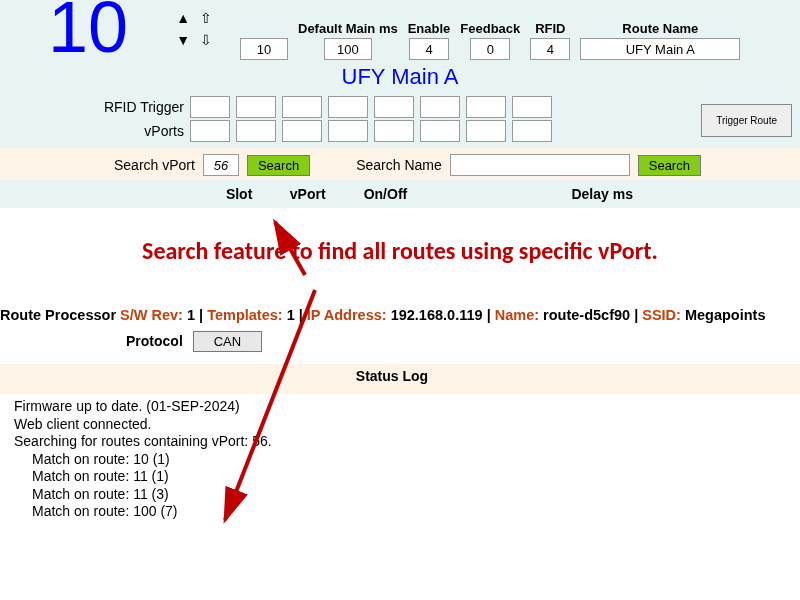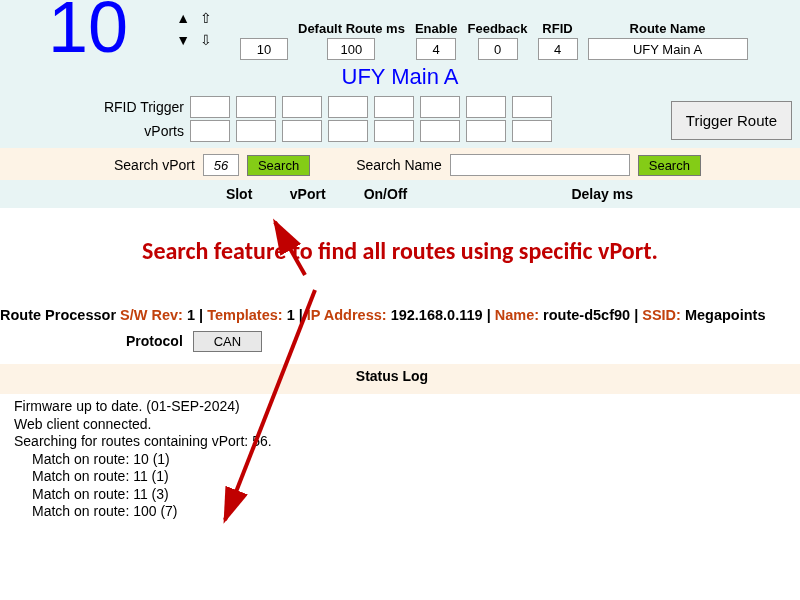--- a/index.html
+++ b/index.html
@@ -91,21 +91,21 @@
     text-align: right;
   }
   .rfid-inputs { display: flex; gap: 6px; }
   .rfid-inputs input { width: 40px; }
   .trigger-btn {
     margin-left: 24px;
     padding: 10px 14px;
     border: 1px solid #888;
     background: #eee;
     cursor: pointer;
-    font-size: 15px;
+    font-size: 10px;
   }
   .search-bar {
     background: #fdf3e6;
     padding: 6px 10px 4px 10px;
     display: flex;
     align-items: center;
     gap: 8px;
   }
   .search-bar .lbl { font-weight: normal; }
   .sbtn {
@@ -184,21 +184,21 @@
         <span>▼</span>
         <span>⇩</span>
       </div>
     </div>
     <div class="fields-row">
       <div class="field-col">
         <label>&nbsp;</label>
         <input type="text" class="w48" value="10" style="">
       </div>
       <div class="field-col">
-        <label>Default Route ms</label>
+        <label>Default Main ms</label>
         <input type="text" class="w48" value="100" style="">
       </div>
       <div class="field-col">
         <label>Enable</label>
         <input type="text" class="w40" value="4" style="">
       </div>
       <div class="field-col">
         <label>Feedback</label>
         <input type="text" class="w40" value="0" style="">
       </div>

